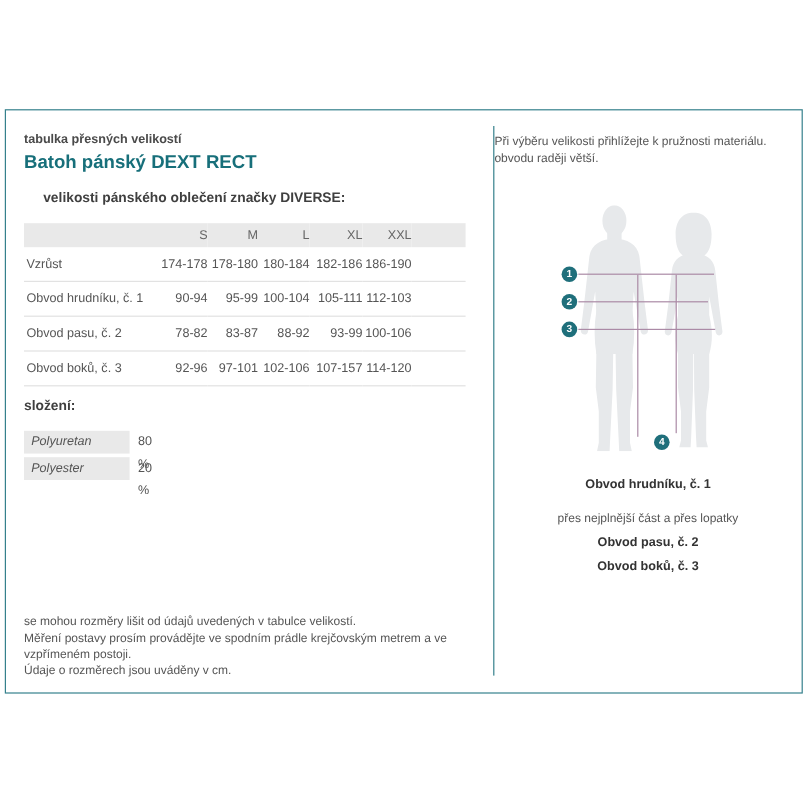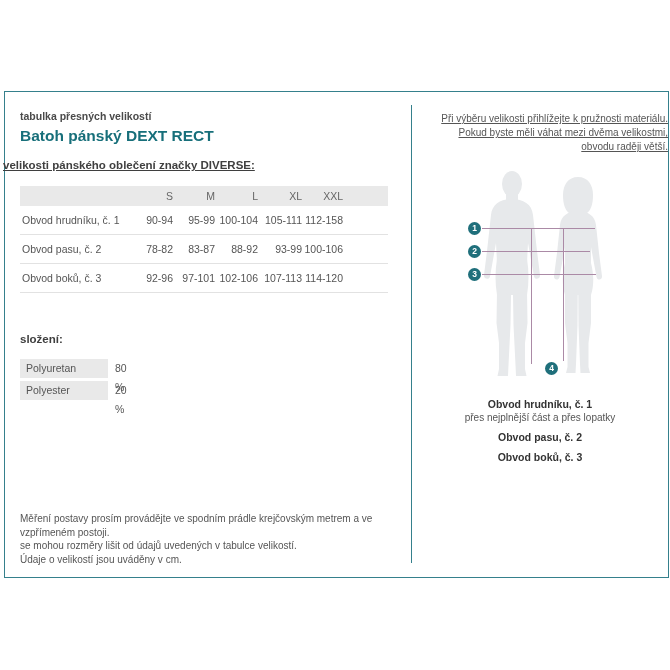--- a/index.html
+++ b/index.html
@@ -4,61 +4,61 @@
 <style>
   html,body{margin:0;padding:0;background:#ffffff;}
   .page{position:relative;width:670px;height:670px;background:#ffffff;overflow:hidden;
         font-family:"Liberation Sans",sans-serif;color:#4a4a4a;}
   .content-box{position:absolute;left:4px;top:91px;width:665px;height:487px;
         box-sizing:border-box;border:1px solid #35808c;background:#fff;}
   .divider{position:absolute;left:411px;top:105px;width:1px;height:458px;background:#35808c;}
 
   .small-title{position:absolute;left:20px;top:110px;font-size:10.5px;font-weight:bold;color:#4a4a4a;}
   .product-title{position:absolute;left:20px;top:127px;margin:0;font-size:15.5px;font-weight:bold;color:#176f7a;}
-  .table-caption{position:absolute;left:3px;top:159px;font-size:11.5px;font-weight:bold;color:#3f3f3f;text-decoration:underline;}
+  .table-caption{position:absolute;left:36px;top:159px;font-size:11.5px;font-weight:bold;color:#3f3f3f;}
 
   table.size-table{position:absolute;left:20px;top:186px;width:368px;border-collapse:collapse;
         font-size:10.5px;color:#555;table-layout:fixed;}
   table.size-table col.c-lbl{width:110px;}
   table.size-table col.c-s{width:43px;}
   table.size-table col.c-m{width:42px;}
   table.size-table col.c-l{width:43px;}
   table.size-table col.c-xl{width:44px;}
   table.size-table col.c-xxl{width:41px;}
   table.size-table col.c-fill{width:45px;}
   table.size-table th{background:#e9e9e9;font-weight:normal;color:#666;height:20px;
         text-align:right;padding:0;}
   table.size-table th.lbl, table.size-table td.lbl{text-align:left;padding-left:2px;}
   table.size-table td{height:28px;text-align:right;padding:0;border-bottom:1px solid #e2e2e2;}
   table.size-table td.fill, table.size-table th.fill{border-bottom:1px solid #e2e2e2;}
 
   .comp-title{position:absolute;left:20px;top:333px;font-size:11.5px;font-weight:bold;color:#3f3f3f;text-align:center;}
   .comp-row{position:absolute;left:20px;height:19px;font-size:10.5px;color:#555;}
   .comp-row .mat{position:absolute;left:0;top:0;width:82px;height:19px;line-height:19px;
-        background:#e9e9e9;padding-left:6px;}
+        background:#e9e9e9;padding-left:6px;font-style:italic;}
   .comp-row .pct{position:absolute;left:95px;top:0;height:19px;line-height:19px;}
   .comp-row.r0{top:359px;}
   .comp-row.r1{top:381px;}
 
   .footer-note{position:absolute;left:20px;top:512px;width:385px;font-size:10px;
         line-height:13.5px;color:#555;}
 
-  .advice{position:absolute;left:412px;top:112px;width:256px;text-align:right;
-        font-size:10px;line-height:14px;color:#555;text-decoration:underline;}
+  .advice{position:absolute;left:412px;top:112px;width:256px;text-align:left;
+        font-size:10px;line-height:14px;color:#555;}
 
   .sil{position:absolute;}
   .sil path,.sil ellipse,.sil rect{fill:#e7e9eb;}
 
   .mline{position:absolute;background:#ab8aa6;}
   .badge{position:absolute;width:13px;height:13px;border-radius:50%;background:#1f6f7b;
         color:#fff;font-size:8.5px;font-weight:bold;text-align:center;line-height:13px;}
 
   .legend{position:absolute;left:412px;top:390px;width:256px;text-align:center;}
   .legend .ltitle{font-size:10.5px;font-weight:bold;color:#333;margin-top:8px;}
-  .legend .ldesc{font-size:10px;color:#555;margin-top:2px;}
+  .legend .ldesc{font-size:10px;color:#555;margin-top:17px;}
 </style>
 </head>
 <body>
 
 <div class="page">
   <div class="content-box"></div>
   <div class="divider"></div>
 
   <div class="small-title">tabulka přesných velikostí</div>
   <h1 class="product-title">Batoh pánský DEXT RECT</h1>
@@ -80,68 +80,76 @@
         <th>S</th>
         <th>M</th>
         <th>L</th>
         <th>XL</th>
         <th>XXL</th>
         <th></th>
       </tr>
     </thead>
     <tbody>
       <tr>
+        <td class="lbl">Vzrůst</td>
+        <td>174-178</td>
+        <td>178-180</td>
+        <td>180-184</td>
+        <td>182-186</td>
+        <td>186-190</td>
+        <td class="fill"></td>
+      </tr>
+      <tr>
         <td class="lbl">Obvod hrudníku, č. 1</td>
         <td>90-94</td>
         <td>95-99</td>
         <td>100-104</td>
         <td>105-111</td>
-        <td>112-158</td>
+        <td>112-103</td>
         <td class="fill"></td>
       </tr>
       <tr>
         <td class="lbl">Obvod pasu, č. 2</td>
         <td>78-82</td>
         <td>83-87</td>
         <td>88-92</td>
         <td>93-99</td>
         <td>100-106</td>
         <td class="fill"></td>
       </tr>
       <tr>
         <td class="lbl">Obvod boků, č. 3</td>
         <td>92-96</td>
         <td>97-101</td>
         <td>102-106</td>
-        <td>107-113</td>
+        <td>107-157</td>
         <td>114-120</td>
         <td class="fill"></td>
       </tr>
     </tbody>
   </table>
 
   <div class="comp-title">složení:</div>
   <div class="comp-row r0">
     <div class="mat">Polyuretan</div>
     <div class="pct">80 %</div>
   </div>
   <div class="comp-row r1">
     <div class="mat">Polyester</div>
     <div class="pct">20 %</div>
   </div>
 
   <div class="footer-note">
+    <div>se mohou rozměry lišit od údajů uvedených v tabulce velikostí.</div>
     <div>Měření postavy prosím provádějte ve spodním prádle krejčovským metrem a ve vzpřímeném postoji.</div>
-    <div>se mohou rozměry lišit od údajů uvedených v tabulce velikostí.</div>
-    <div>Údaje o velikostí jsou uváděny v cm.</div>
+    <div>Údaje o rozměrech jsou uváděny v cm.</div>
   </div>
 
   <div class="advice">
     <div>Při výběru velikosti přihlížejte k pružnosti materiálu.</div>
-    <div>Pokud byste měli váhat mezi dvěma velikostmi,</div>
     <div>obvodu raději větší.</div>
   </div>
 
   <svg class="sil" style="left:477px;top:171px;" width="70" height="205" viewBox="0 0 70 205">
     <ellipse cx="35" cy="13" rx="10" ry="13"></ellipse>
     <rect x="29" y="20" width="12" height="11"></rect>
     <path d="M35,28 C24,28 15,33 14,44 L10,80 L7,104 C6.5,108 12,109.5 13,105.5 L19,72 L20,92 L50,92 L51,72 L57,105.5 C58,109.5 63.5,108 63,104 L60,80 L56,44 C55,33 46,28 35,28 Z"></path>
     <path d="M20,88 C18,100 18,112 20,124 L50,124 C52,112 52,100 50,88 Z"></path>
     <path d="M20,120 L19.5,152 L22,172 L22,198 L20.5,205 L31,205 L31.5,194 L33.5,154 L34,124 Z"></path>
     <path d="M50,120 L50.5,152 L48,172 L48,198 L49.5,205 L39,205 L38.5,194 L36.5,154 L36,124 Z"></path>

